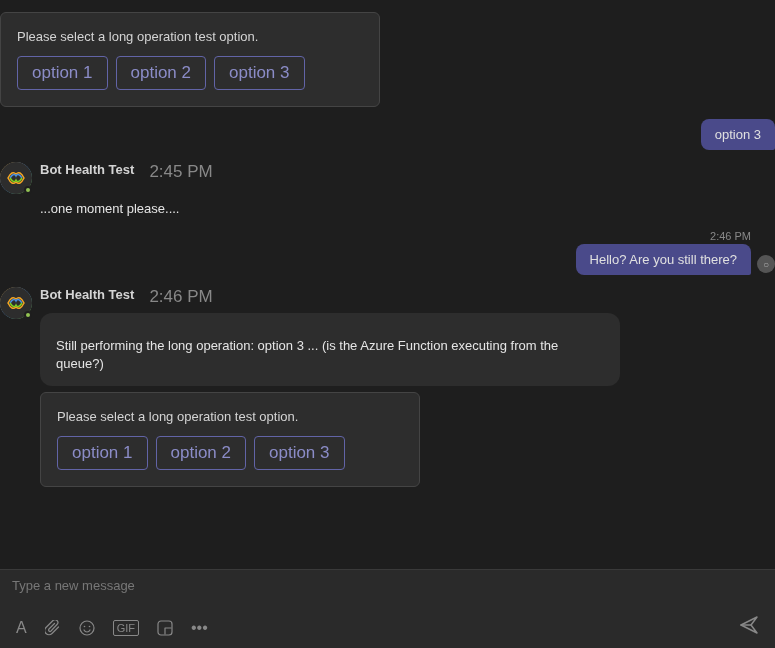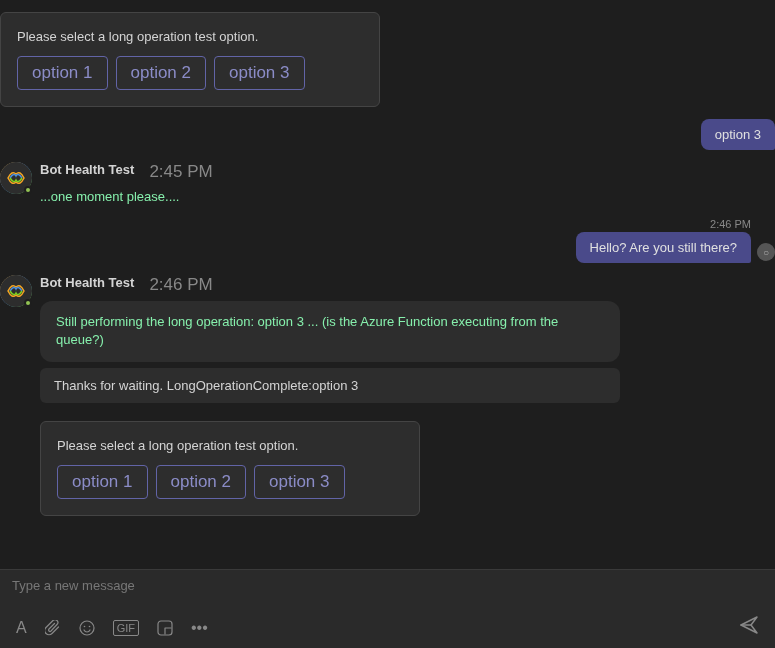--- a/index.html
+++ b/index.html
@@ -135,22 +135,23 @@
       color: #d4d4d4;
     }
 
     .bot-time {
       font-size: 17px;
       color: #888;
     }
 
     .bot-text {
       font-size: 13px;
-      color: #86efac;
+      color: #e5e5e5;
       line-height: 1.4;
+      margin-top: 12px;
     }
 
     .bot-bubble {
       background-color: #2d2d2d;
       border-radius: 12px;
       padding: 12px 16px;
       max-width: 580px;
     }
 
     .thanks-message {
@@ -308,21 +309,20 @@
       <div class="bot-status-dot"></div>
     </div>
     <div class="bot-content">
       <div class="bot-header">
         <span class="bot-name">Bot Health Test</span>
         <span class="bot-time">2:46 PM</span>
       </div>
       <div class="bot-bubble">
         <p class="bot-text">Still performing the long operation: option 3 ... (is the Azure Function executing from the queue?)</p>
       </div>
-      <div class="thanks-message">Thanks for waiting. LongOperationComplete:option 3</div>
 
       <div class="option-card">
         <p>Please select a long operation test option.</p>
         <div class="option-buttons">
           <button class="option-btn">option 1</button>
           <button class="option-btn">option 2</button>
           <button class="option-btn">option 3</button>
         </div>
       </div>
     </div>

